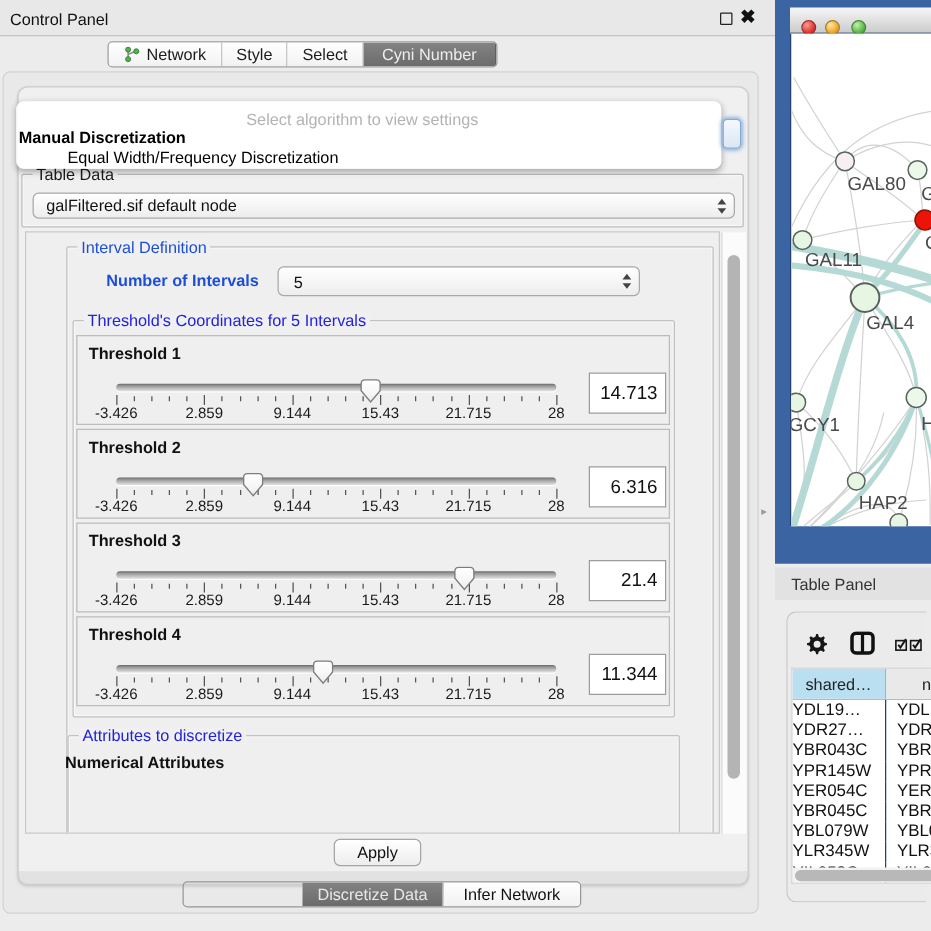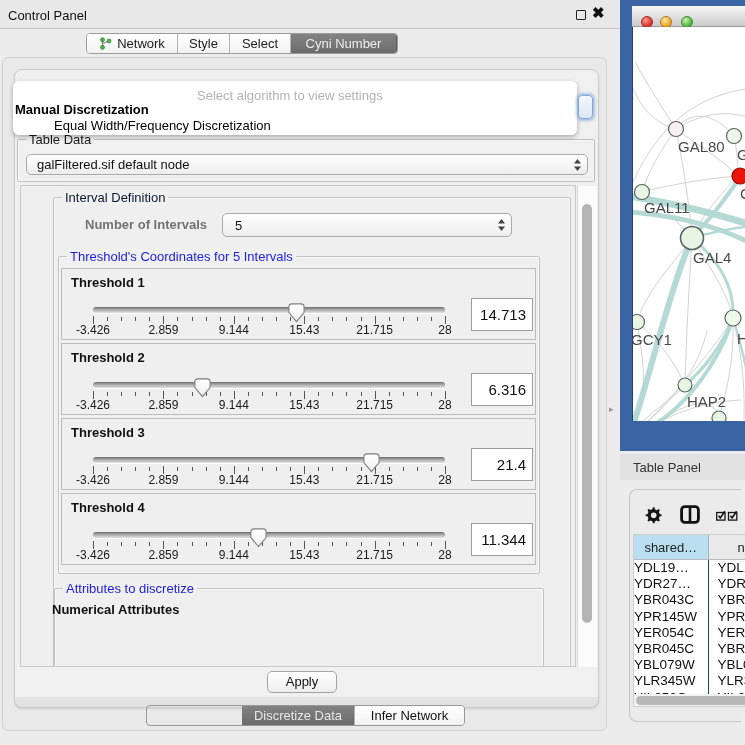--- a/index.html
+++ b/index.html
@@ -108,23 +108,23 @@
 <div class="combo" style="left:26px; top:154px; width:562px; height:21px; padding-left:10px;">galFiltered.sif default node
   <svg class="arrows" viewBox="0 0 9 14">
       <path d="M4.5 1 L8 5.5 L1 5.5 Z" fill="#444"></path>
       <path d="M4.5 13 L8 8.5 L1 8.5 Z" fill="#444"></path>
     </svg>
 </div>
 
 <div class="abs" style="left:20px; top:185px; width:556px; height:482px; background:#efefef; border:1px solid #c9c9c9; overflow:hidden;">
 
   <div class="group" style="left:32px; top:11px; width:518px; height:475px; border-color:#c2c2c2;">
-    <div class="gtitle" style="color:#0f172a;">Interval Definition</div>
-  </div>
-  <div class="abs" style="left:64px; top:31px; font-size:13px; font-weight:bold; color:#737373;">Number of Intervals</div>
+    <div class="gtitle" style="color:#1d4ed8;">Interval Definition</div>
+  </div>
+  <div class="abs" style="left:64px; top:31px; font-size:13px; font-weight:bold; color:#1d4ed8;">Number of Intervals</div>
   <div class="combo" style="left:201px; top:27px; width:290px; height:24px; padding-left:12px;">5
     <svg class="arrows" viewBox="0 0 9 14">
         <path d="M4.5 1 L8 5.5 L1 5.5 Z" fill="#444"></path>
         <path d="M4.5 13 L8 8.5 L1 8.5 Z" fill="#444"></path>
       </svg>
   </div>
 
   <div class="group" style="left:37px; top:70px; width:482px; height:318px; border-color:#c2c2c2;">
     <div class="gtitle" style="color:#2222dd;">Threshold's Coordinates for 5 Intervals</div>
   </div>

